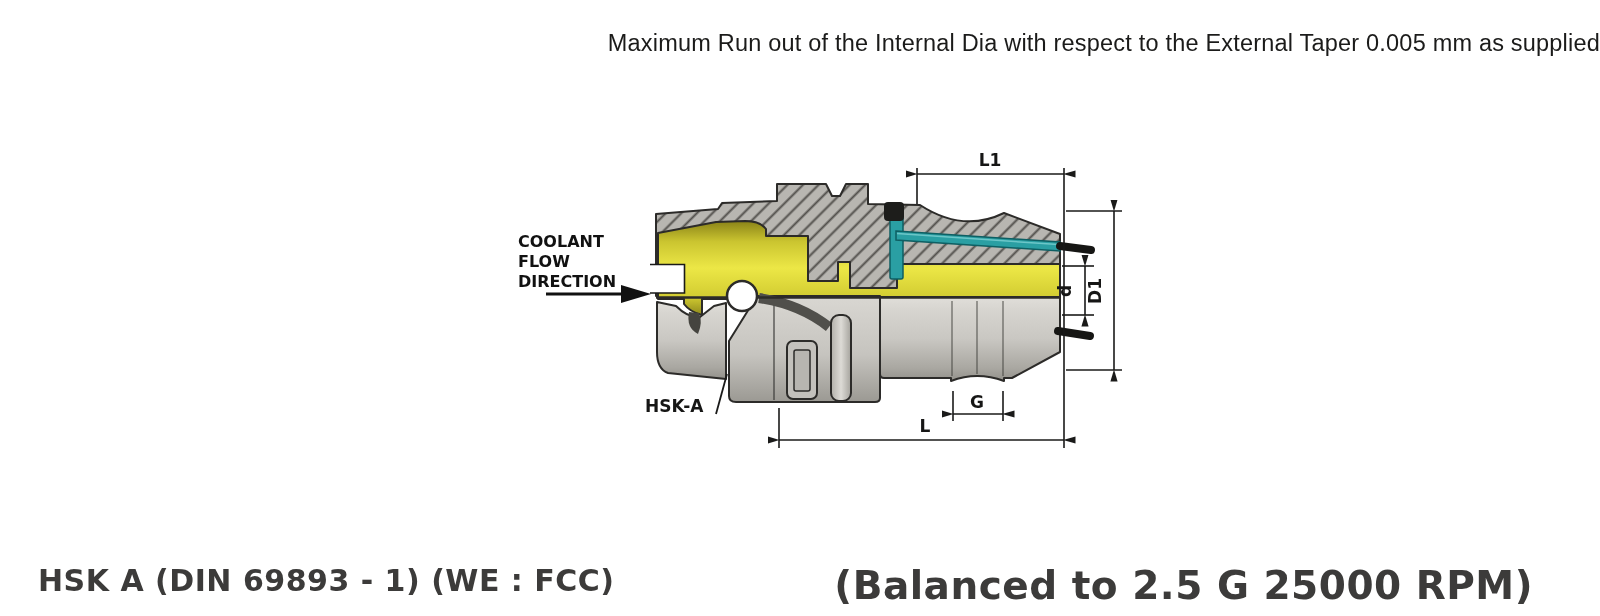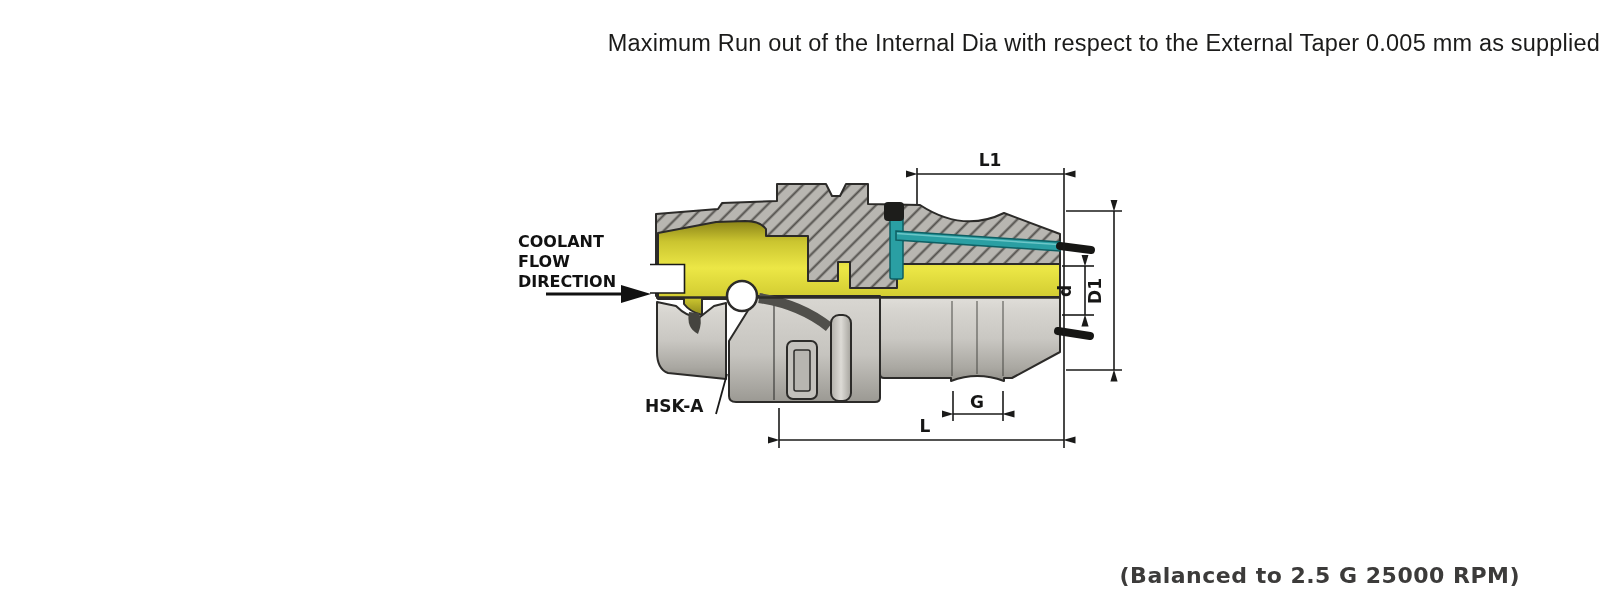--- a/index.html
+++ b/index.html
@@ -1,19 +1,19 @@
 <!DOCTYPE html>
 <html><head>
 <meta charset="utf-8">
 <style>
   html,body{margin:0;padding:0;background:#ffffff;width:1600px;height:616px;overflow:hidden;}
   .stage{position:relative;width:1600px;height:616px;background:#fff;font-family:"Liberation Sans",sans-serif;}
   .title{position:absolute;top:30px;left:0;right:0;text-align:right;font-size:23.5px;color:#1b1b1a;letter-spacing:0.2px;}
   .footer-left{position:absolute;left:38px;top:563px;font-family:"DejaVu Sans",sans-serif;font-weight:bold;font-size:30px;color:#3c3b3a;letter-spacing:0.5px;}
-  .footer-right{position:absolute;right:80px;top:563px;font-family:"DejaVu Sans",sans-serif;font-weight:bold;font-size:22px;color:#3c3b3a;letter-spacing:0.5px;}
+  .footer-right{position:absolute;right:67px;top:563px;font-family:"DejaVu Sans",sans-serif;font-weight:bold;font-size:39px;color:#3c3b3a;letter-spacing:0.5px;}
   svg{position:absolute;left:0;top:0;}
   .outline{stroke:#2c2b29;stroke-width:2;stroke-linejoin:round;}
   .dim{stroke:#1a1a19;stroke-width:1.6;fill:none;}
   .dimlabel{font-family:"DejaVu Sans",sans-serif;font-weight:bold;font-size:17px;fill:#161615;}
   .coolant-text{font-family:"DejaVu Sans",sans-serif;font-weight:bold;font-size:16px;fill:#111;}
   .groove{stroke:rgba(60,60,56,0.45);stroke-width:2;}
 </style>
 </head>
 <body>
 
@@ -128,14 +128,15 @@
       <line x1="546" y1="294" x2="622" y2="294" stroke="#111" stroke-width="3"></line>
       <polygon points="621,285 651,294 621,303" fill="#111"></polygon>
     </g>
 
     <g>
       <text class="dimlabel" x="645" y="412">HSK-A</text>
       <line x1="716" y1="414" x2="727" y2="374" stroke="#1a1a19" stroke-width="1.8"></line>
     </g>
   </svg>
 
+  <div class="footer-left">HSK A (DIN 69893 - 1) (WE : FCC)</div>
   <div class="footer-right">(Balanced to 2.5 G 25000 RPM)</div>
 </div>
 
 </body></html>

